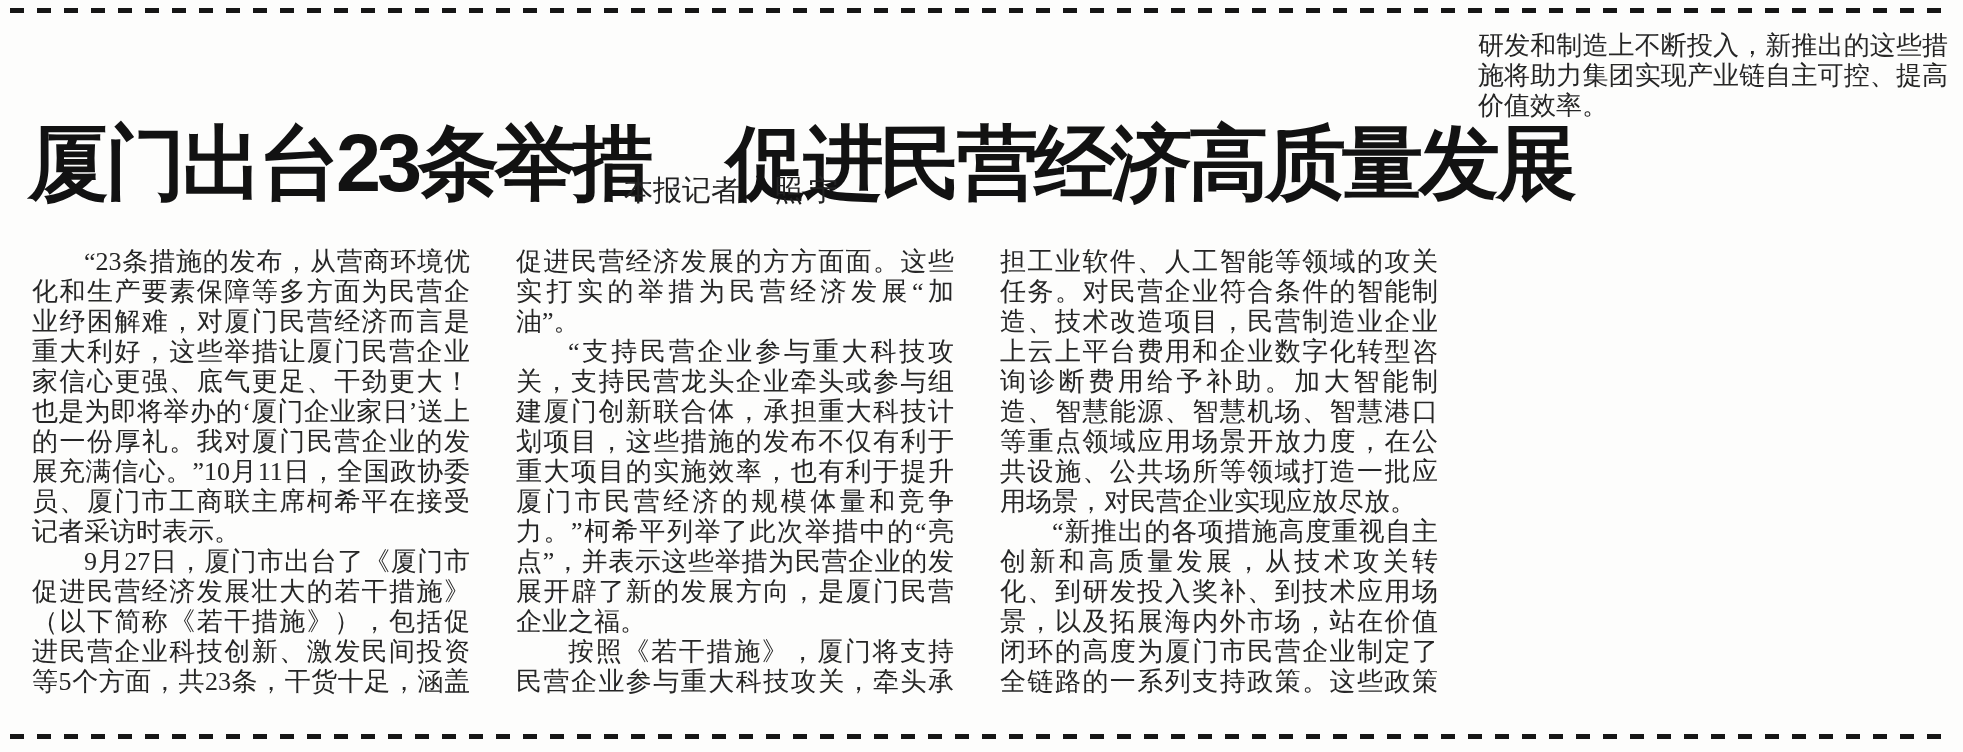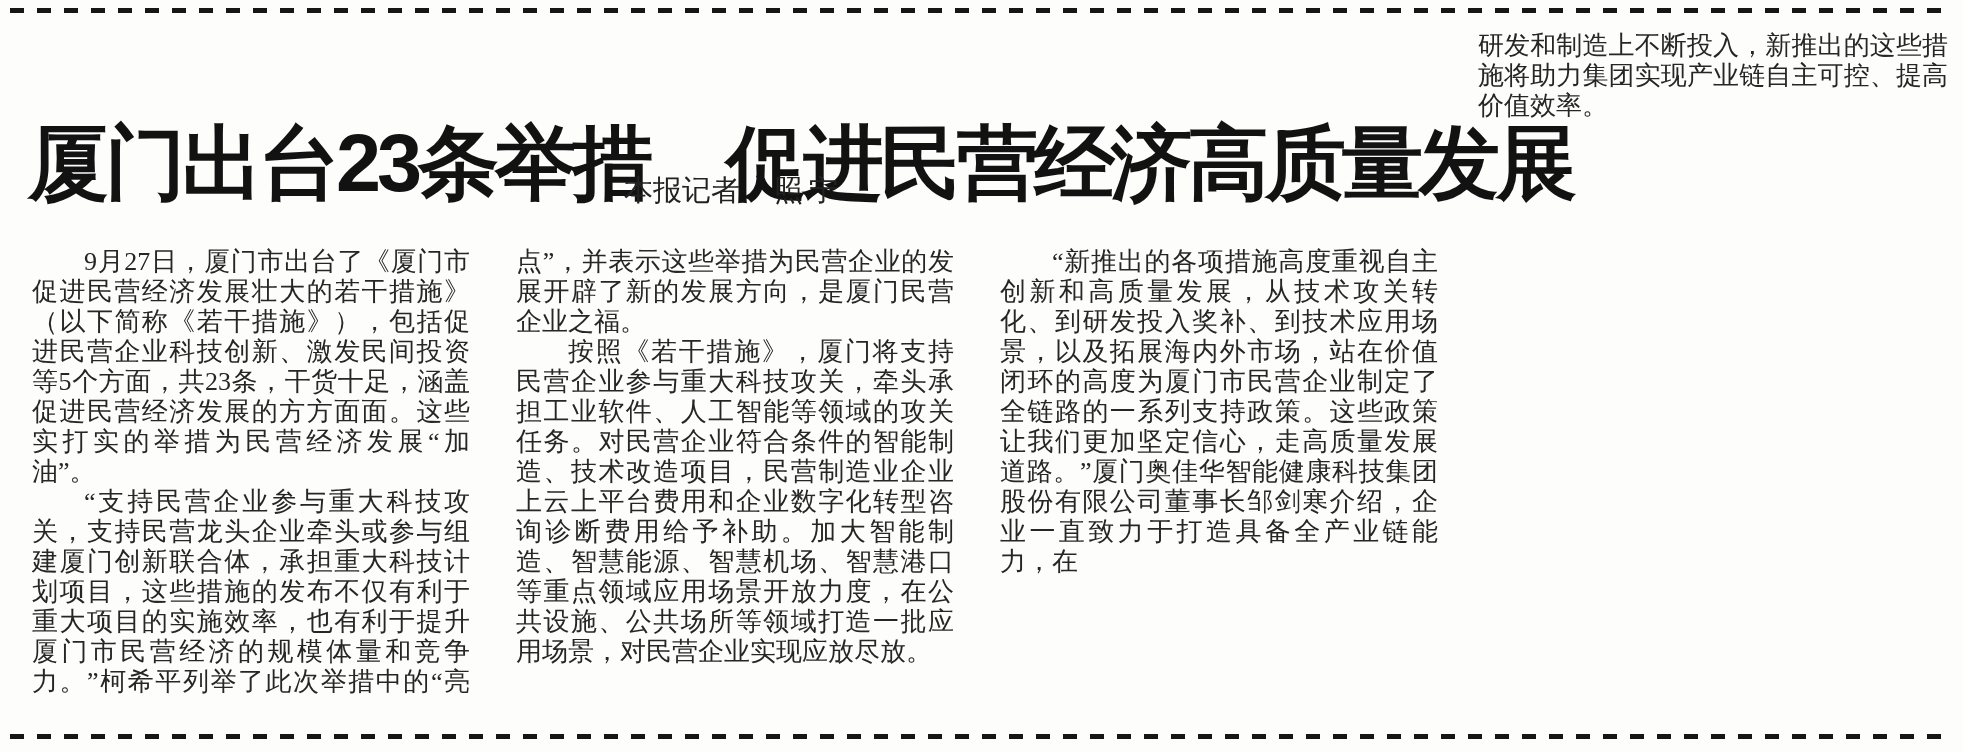--- a/index.html
+++ b/index.html
@@ -70,20 +70,21 @@
 
 <div class="rule rule-top"></div>
 
 <h1 class="headline">厦门出台23条举措　促进民营经济高质量发展</h1>
 
 <div class="byline">
   <span>本报记者</span><span class="byline-name">照宁</span>
 </div>
 
 <div class="body-left">
+  <p>“23条措施的发布，从营商环境优化和生产要素保障等多方面为民营企业纾困解难，对厦门民营经济而言是重大利好，这些举措让厦门民营企业家信心更强、底气更足、干劲更大！也是为即将举办的‘厦门企业家日’送上的一份厚礼。我对厦门民营企业的发展充满信心。”10月11日，全国政协委员、厦门市工商联主席柯希平在接受记者采访时表示。</p>
   <p>9月27日，厦门市出台了《厦门市促进民营经济发展壮大的若干措施》（以下简称《若干措施》），包括促进民营企业科技创新、激发民间投资等5个方面，共23条，干货十足，涵盖促进民营经济发展的方方面面。这些实打实的举措为民营经济发展“加油”。</p>
   <p>“支持民营企业参与重大科技攻关，支持民营龙头企业牵头或参与组建厦门创新联合体，承担重大科技计划项目，这些措施的发布不仅有利于重大项目的实施效率，也有利于提升厦门市民营经济的规模体量和竞争力。”柯希平列举了此次举措中的“亮点”，并表示这些举措为民营企业的发展开辟了新的发展方向，是厦门民营企业之福。</p>
   <p>按照《若干措施》，厦门将支持民营企业参与重大科技攻关，牵头承担工业软件、人工智能等领域的攻关任务。对民营企业符合条件的智能制造、技术改造项目，民营制造业企业上云上平台费用和企业数字化转型咨询诊断费用给予补助。加大智能制造、智慧能源、智慧机场、智慧港口等重点领域应用场景开放力度，在公共设施、公共场所等领域打造一批应用场景，对民营企业实现应放尽放。</p>
   <p>“新推出的各项措施高度重视自主创新和高质量发展，从技术攻关转化、到研发投入奖补、到技术应用场景，以及拓展海内外市场，站在价值闭环的高度为厦门市民营企业制定了全链路的一系列支持政策。这些政策让我们更加坚定信心，走高质量发展道路。”厦门奥佳华智能健康科技集团股份有限公司董事长邹剑寒介绍，企业一直致力于打造具备全产业链能力，在</p>
 </div>
 
 <div class="body-right">
   <p class="cont">研发和制造上不断投入，新推出的这些措施将助力集团实现产业链自主可控、提高价值效率。</p>
 </div>
 

